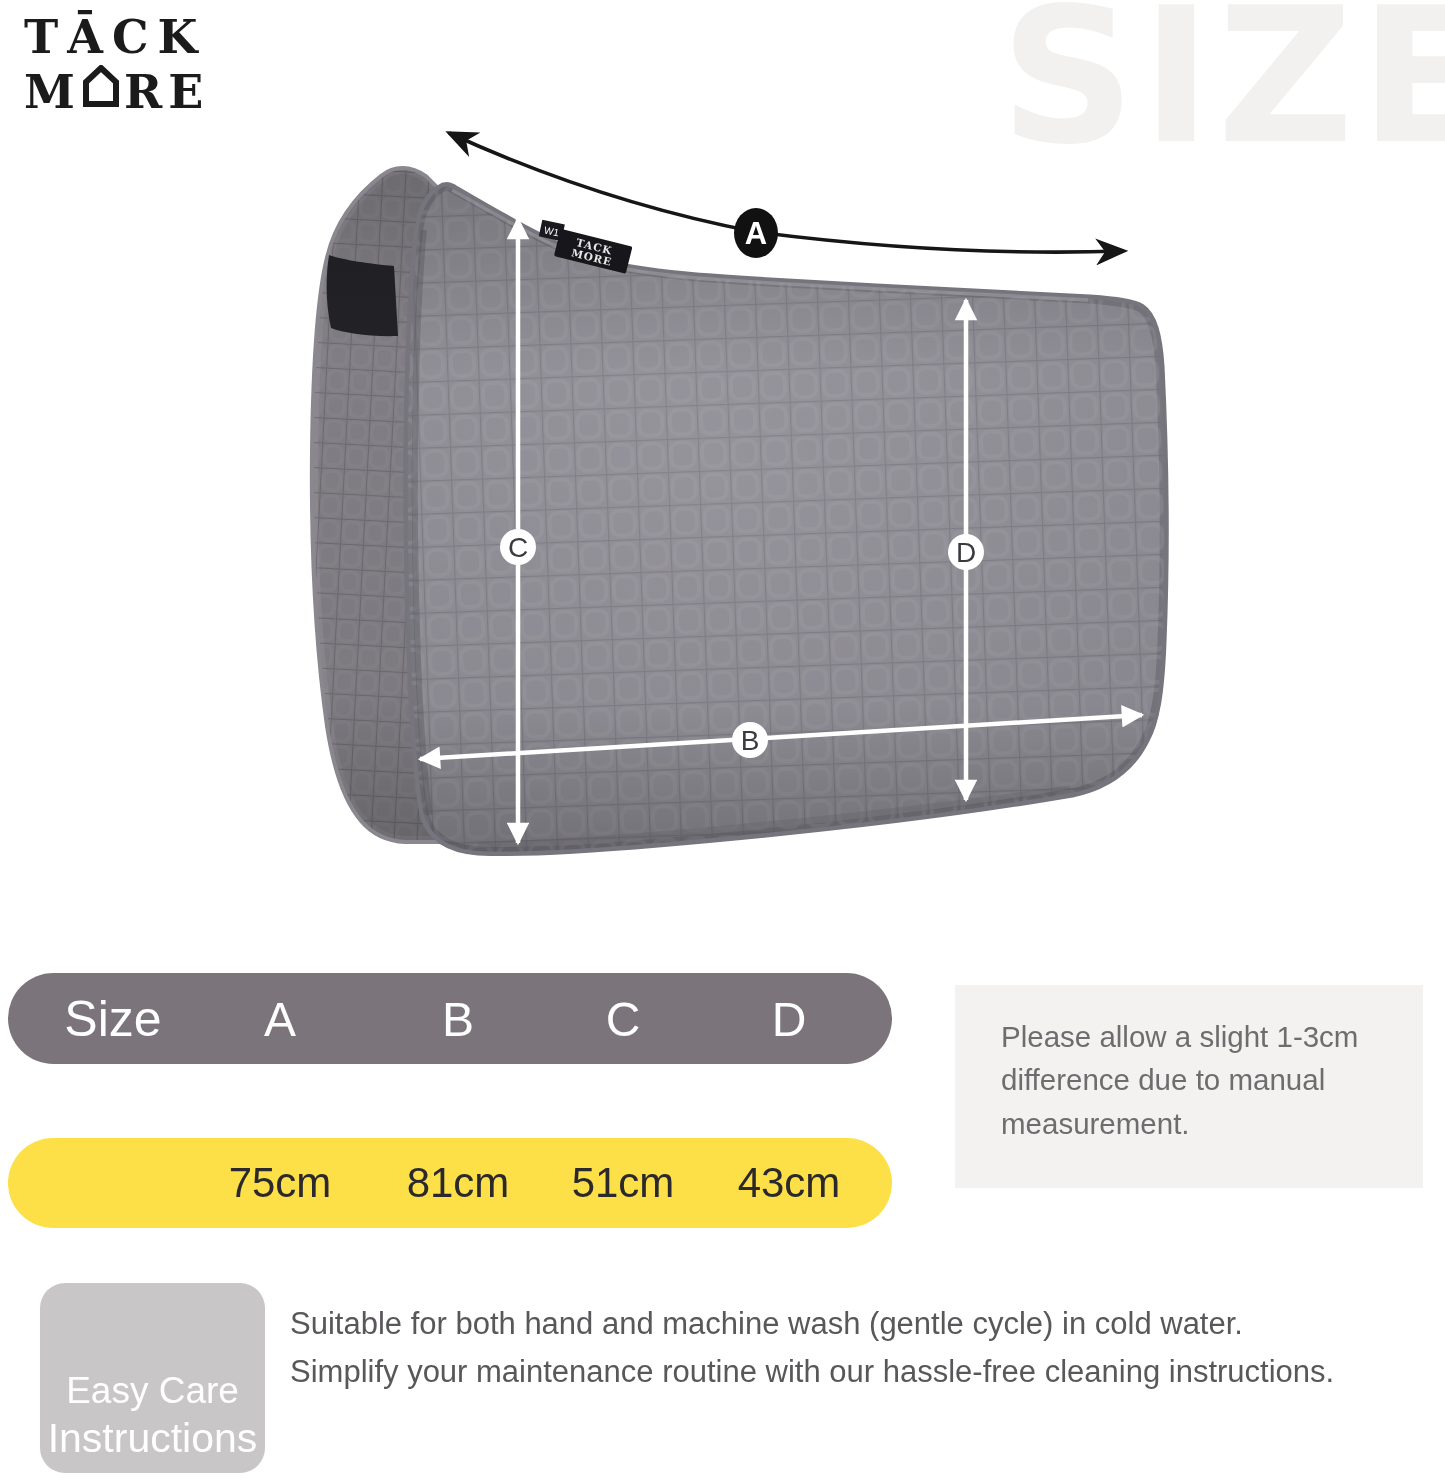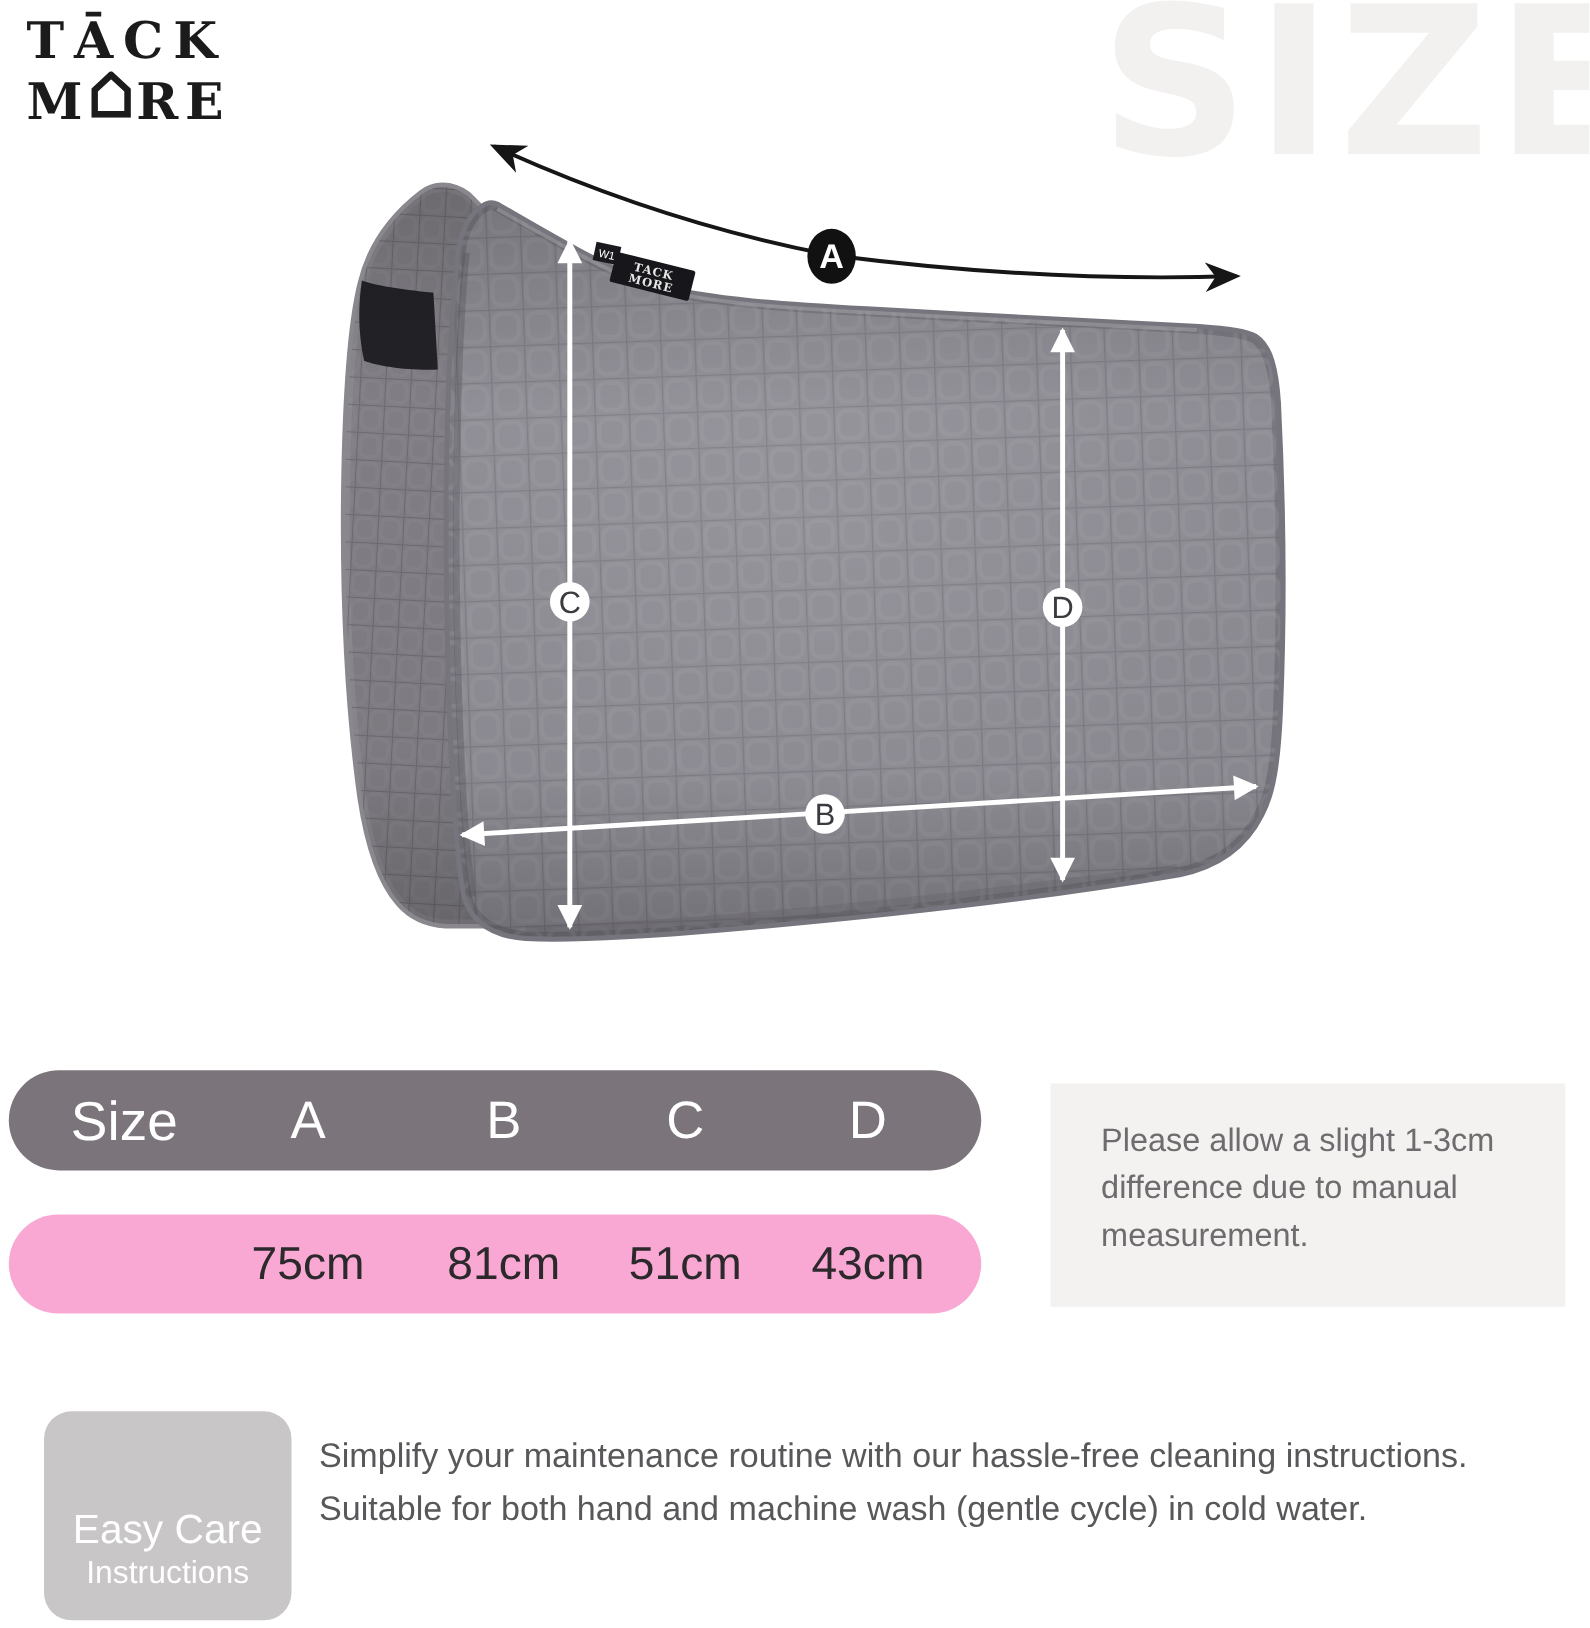--- a/index.html
+++ b/index.html
@@ -14,35 +14,35 @@
   .logo .l2{font-size:46px;letter-spacing:6px;margin-top:5px;display:flex;align-items:flex-end;}
   .logo .house{display:inline-block;margin:0 5px 1px 2px;}
   
   .watermark{position:absolute;left:1000px;top:-34px;font-size:188px;font-weight:bold;
              color:#f3f1ef;letter-spacing:6px;font-family:"DejaVu Sans",sans-serif;white-space:nowrap;}
   
   .padsvg{position:absolute;left:0;top:0;}
   
   .pill{position:absolute;left:8px;width:884px;border-radius:46px;}
   .pill-header{top:973px;height:91px;background:#7b757b;}
-  .pill-values{top:1104px;height:90px;background:#f9a8d4;}
+  .pill-values{top:1138px;height:90px;background:#fde047;}
   .pill span{position:absolute;top:50%;transform:translate(-50%,-50%);white-space:nowrap;}
   .pill-header span{color:#ffffff;font-size:48px;}
   .pill-header .c0{font-size:50px;}
   .pill-values span{color:#2b292b;font-size:42px;}
   .c0{left:105px;} .c1{left:272px;} .c2{left:450px;} .c3{left:615px;} .c4{left:781px;}
   
   .notebox{position:absolute;left:955px;top:985px;width:468px;height:203px;background:#f3f2f0;
            box-sizing:border-box;padding:30px 28px 0 46px;color:#6e6c6e;font-size:29.5px;line-height:1.47;}
   
   .carebox{position:absolute;left:40px;top:1283px;width:225px;height:190px;background:#c8c6c7;
            display:flex;flex-direction:column;align-items:center;justify-content:flex-start;
            padding-top:88px;box-sizing:border-box;color:#ffffff;border-radius:25px;}
   .carebox .t1{font-size:37px;line-height:1.1;}
-  .carebox .t2{font-size:29px;line-height:1.3;}
+  .carebox .t2{font-size:41px;line-height:1.3;}
   .caretext{position:absolute;left:290px;top:1300px;width:1150px;color:#59575a;font-size:31px;line-height:1.54;}
   .caretext div{margin:0;}
 </style>
 </head>
 <body>
 
 <div id="canvas">
 
   <div class="watermark">SIZE</div>
 
@@ -207,17 +207,17 @@
 
   <div class="notebox">
     <span>Please allow a slight 1-3cm difference due to manual measurement.</span>
   </div>
 
   <div class="carebox">
     <div class="t1">Easy Care</div>
     <div class="t2">Instructions</div>
   </div>
   <div class="caretext">
+    <div>Suitable for both hand and machine wash (gentle cycle) in cold water.</div>
     <div>Simplify your maintenance routine with our hassle-free cleaning instructions.</div>
-    <div>Suitable for both hand and machine wash (gentle cycle) in cold water.</div>
   </div>
 
 </div>
 
 </body></html>

